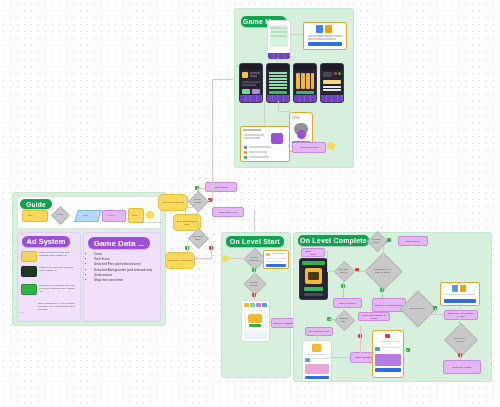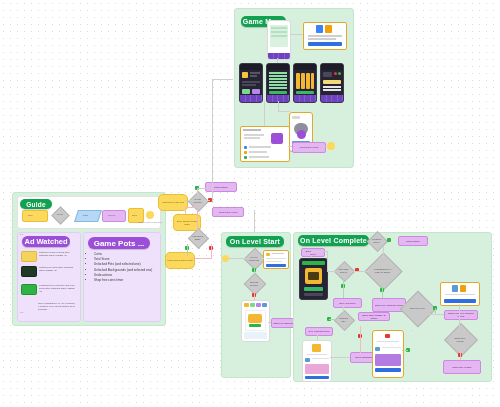--- a/index.html
+++ b/index.html
@@ -229,40 +229,40 @@
   <div class="guide-shape gs-mg" style="left:102px;top:210px;width:22px;height:10px;"></div>
   <div class="micro" style="left:108px;top:214px;">Screen</div>
 
   <div class="guide-shape gs-box" style="left:128px;top:208px;width:14px;height:13px;"></div>
   <div class="micro" style="left:132px;top:214px;">Save</div>
 
   <div class="guide-shape gs-cir" style="left:146px;top:211px;width:8px;height:8px;"></div>
   <div class="gs-cap" style="left:137px;top:221px;">Shapes used in this flow</div>
 
   <div class="pcard" style="left:17px;top:232px;width:62px;height:88px;"></div>
-  <div class="pill" style="left:22px;top:236px;width:48px;height:11px;font-size:7.5px;">Ad Watched</div>
+  <div class="pill" style="left:22px;top:236px;width:48px;height:11px;font-size:7.5px;">Ad System</div>
   <div class="tag" style="left:20px;top:233px;">ads</div>
 
   <div class="adrow" style="left:21px;top:251px;width:55px;">
     <div class="adthumb" style="background:#f3d35c;border:1px solid #e0b93b;"></div>
     <div class="adtxt">Getting 5 coins or items after watching REWARDED AD</div>
   </div>
   <div class="adrow" style="left:21px;top:266px;width:55px;">
     <div class="adthumb" style="background:#1f3a24;border:1px solid #14281a;"></div>
     <div class="adtxt">Getting 100 coins after watching REWARDED AD</div>
   </div>
   <div class="adrow" style="left:21px;top:284px;width:55px;">
     <div class="adthumb" style="background:#2fb344;border:1px solid #229033;"></div>
     <div class="adtxt">Finishing level complete and earn coins after watching REWARDED AD</div>
   </div>
   <div class="adtxt" style="position:absolute;left:38px;top:302px;width:38px;">Once INTERSTITIAL AD is loaded, a multiple of 3 unit interaction ad is available</div>
   <div class="tag" style="left:20px;top:311px;">ads</div>
 
   <div class="pcard" style="left:83px;top:232px;width:76px;height:88px;"></div>
-  <div class="pill" style="left:88px;top:237px;width:62px;height:12px;font-size:8px;">Game Pots ...</div>
+  <div class="pill" style="left:88px;top:237px;width:62px;height:12px;font-size:8px;">Game Data ...</div>
   <ul class="bullets" style="left:90px;top:252px;width:66px;">
     <li>Coins</li>
     <li>Total Score</li>
     <li>Unlocked Pots (and selected one)</li>
     <li>Unlocked Backgrounds (and selected one)</li>
     <li>Undo actions</li>
     <li>Shop free coins timer</li>
   </ul>
 
   <div class="ynode" style="left:158px;top:194px;width:26px;height:13px;border-radius:5px;">First open of the app</div>

